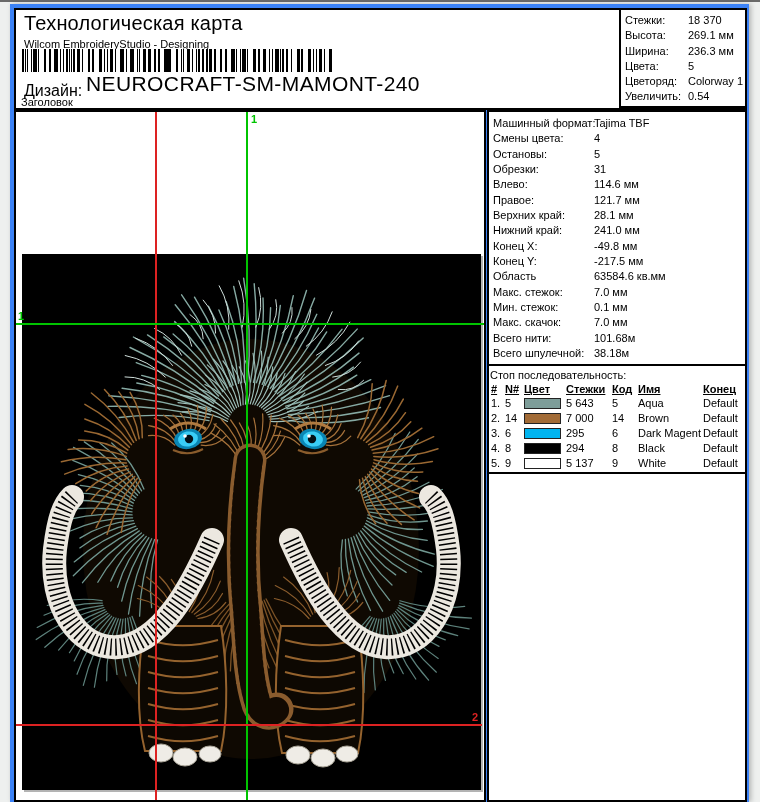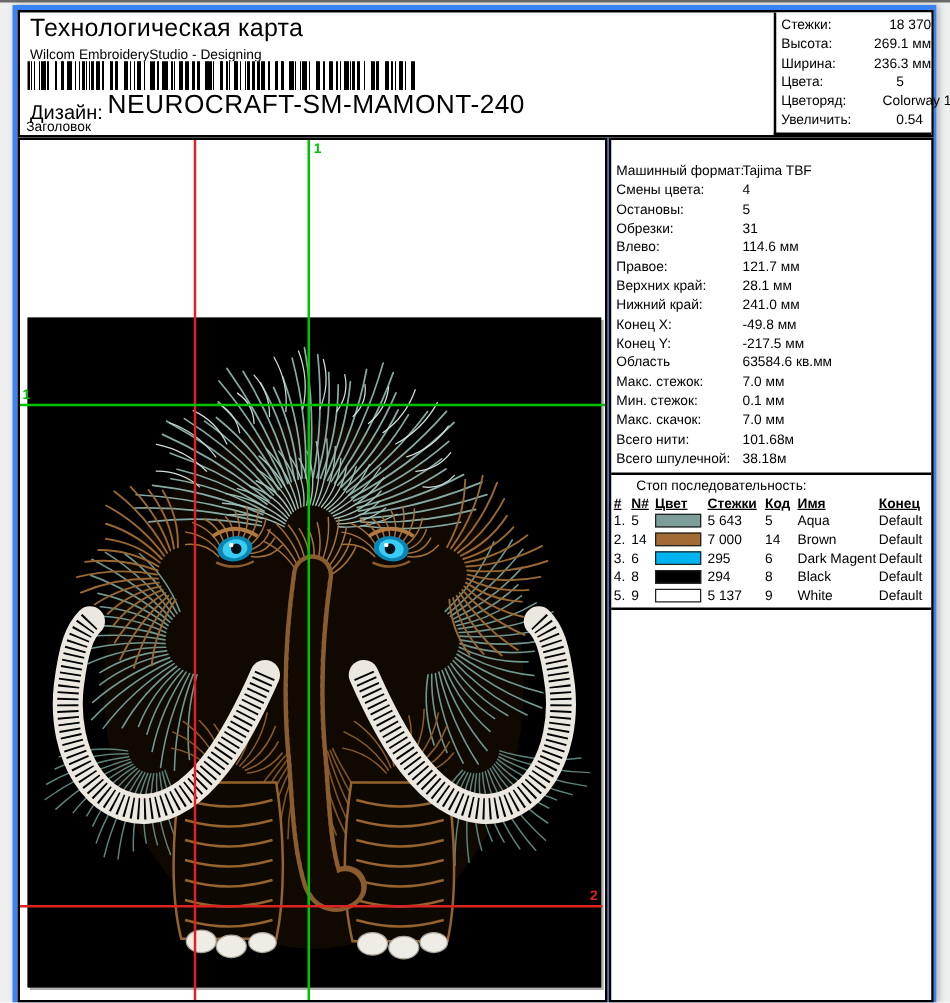--- a/index.html
+++ b/index.html
@@ -15,39 +15,39 @@
   .subtitle { position:absolute; left:8px; top:28px; font-size:11px; }
   .barcode { position:absolute; left:6px; top:39px; width:312px; height:23px; background-color:#fff;
     background-image:
       repeating-linear-gradient(90deg,#000 0 2px,rgba(0,0,0,0) 2px 5px,#000 5px 6px,rgba(0,0,0,0) 6px 11px,#000 11px 14px,rgba(0,0,0,0) 14px 16px,#000 16px 17px,rgba(0,0,0,0) 17px 22px),
       repeating-linear-gradient(90deg,rgba(0,0,0,0) 0 3px,#000 3px 4px,rgba(0,0,0,0) 4px 9px,#000 9px 10px,rgba(0,0,0,0) 10px 13px,#000 13px 15px,rgba(0,0,0,0) 15px 19px);
   }
   .design-label { position:absolute; left:8px; top:72px; font-size:16px; }
   .design-name { position:absolute; left:70px; top:62px; font-size:21px; letter-spacing:.4px; }
   .caption { position:absolute; left:5px; top:86px; font-size:11px; }
   .summary-box { position:absolute; right:0; top:0; width:126px; height:98px; border-left:2px solid #000; border-bottom:2px solid #000; padding:3px 0 0 4px; background:#fff; }
-  .srow { display:flex; font-size:11px; line-height:15.3px; white-space:nowrap;gap:29px; }
+  .srow { display:flex; font-size:11px; line-height:15.3px; white-space:nowrap; }
   .slabel { width:63px; }
 
   
   .canvas-box { position:absolute; left:4px; top:106px; width:472px; height:692px; border:2px solid #000; background:#fff; }
   .stitch-area { position:absolute; left:6px; top:142px; width:459px; height:536px; background:#000; box-shadow:2px 2px 0 #b3b3b3; }
   .gline-v { position:absolute; top:0; bottom:0; width:2px; background:#00c400; z-index:5; }
   .rline-v { position:absolute; top:0; bottom:0; width:2px; background:#dd2222; z-index:5; }
   .gline-h { position:absolute; left:0; right:0; height:2px; background:#00c400; z-index:5; }
   .rline-h { position:absolute; left:0; height:2px; background:#dd2222; z-index:5; }
   .mark { position:absolute; z-index:6; font-size:11px; font-weight:bold; line-height:10px; }
   .mark.g { color:#00c400; } .mark.r { color:#dd2222; }
 
   
   .panel-box { position:absolute; left:477px; top:106px; width:260px; height:692px; border:2px solid #000; background:#fff; }
-  .stats { padding:18px 4px 0 4px; }
+  .stats { padding:4px 4px 0 4px; }
   .prow { display:flex; font-size:11px; line-height:15.35px; white-space:nowrap; }
   .plabel { width:101px; }
-  .stop-title { border-top:2px solid #000; margin-top:2px; padding:2px 4px 0 20px; font-size:11px; line-height:14px; }
+  .stop-title { border-top:2px solid #000; margin-top:2px; padding:2px 4px 0 1px; font-size:11px; line-height:14px; }
   table.stops { width:100%; border-collapse:collapse; table-layout:fixed; font-size:11px; }
   table.stops th { text-align:left; text-decoration:underline; font-weight:bold; padding:0 2px; height:14px; }
   table.stops td { padding:0 2px; height:15px; white-space:nowrap; overflow:hidden; }
   .c-num{width:14px;} .c-n{width:19px;} .c-col{width:42px;} .c-st{width:46px;} .c-code{width:26px;} .c-name{width:auto;} .c-chart{width:44px;}
   th.r, td.r { text-align:left; }
   .swatch { display:inline-block; width:37px; height:11px; border:1px solid #222; vertical-align:middle; margin-top:-2px; }
   .table-end { border-top:2px solid #000; margin-top:1px; }
 </style>
 </head>
 <body>

